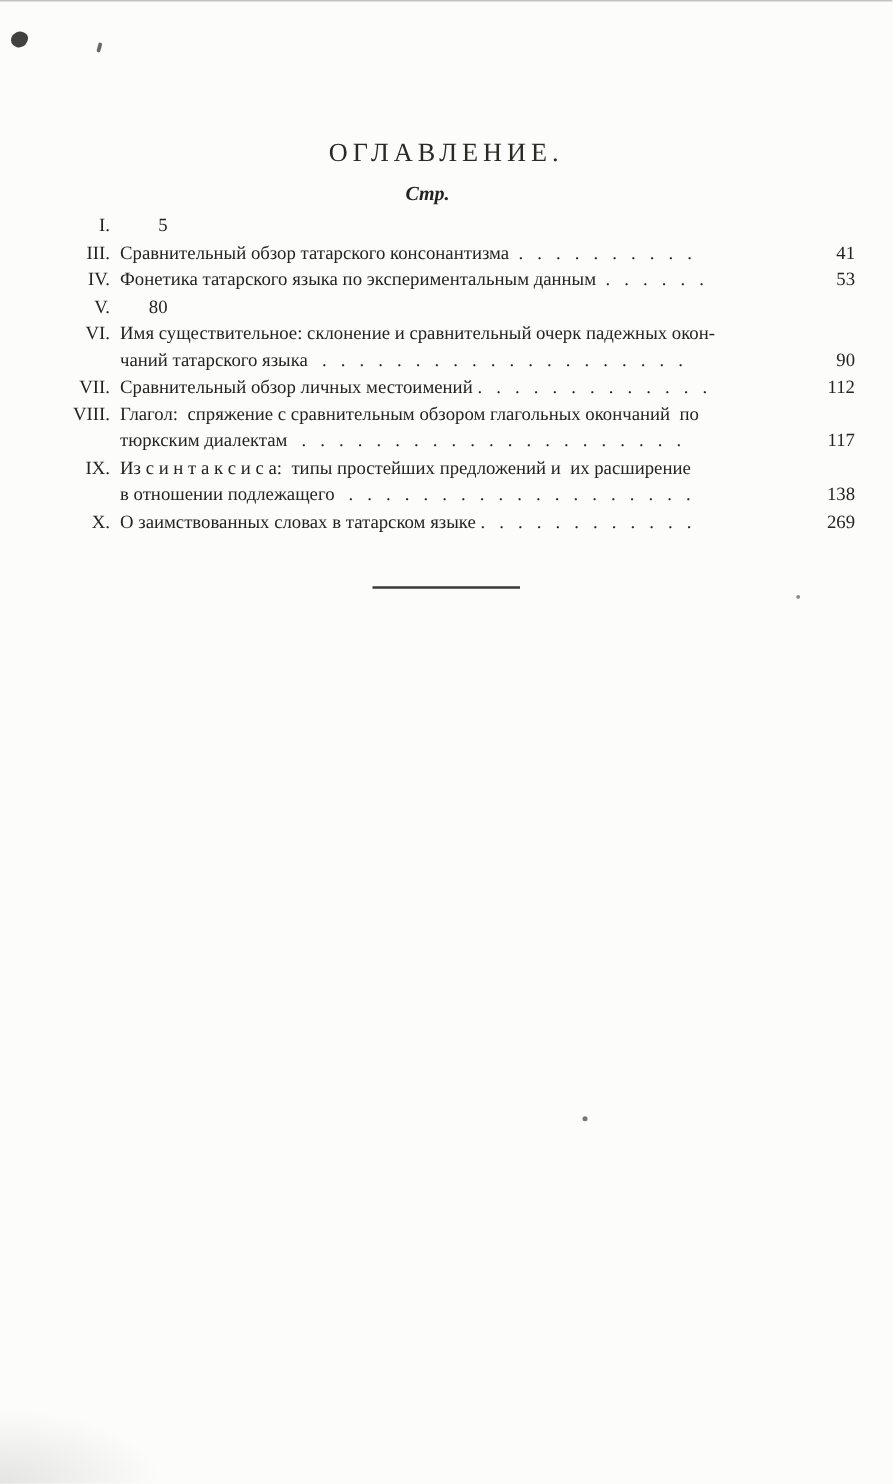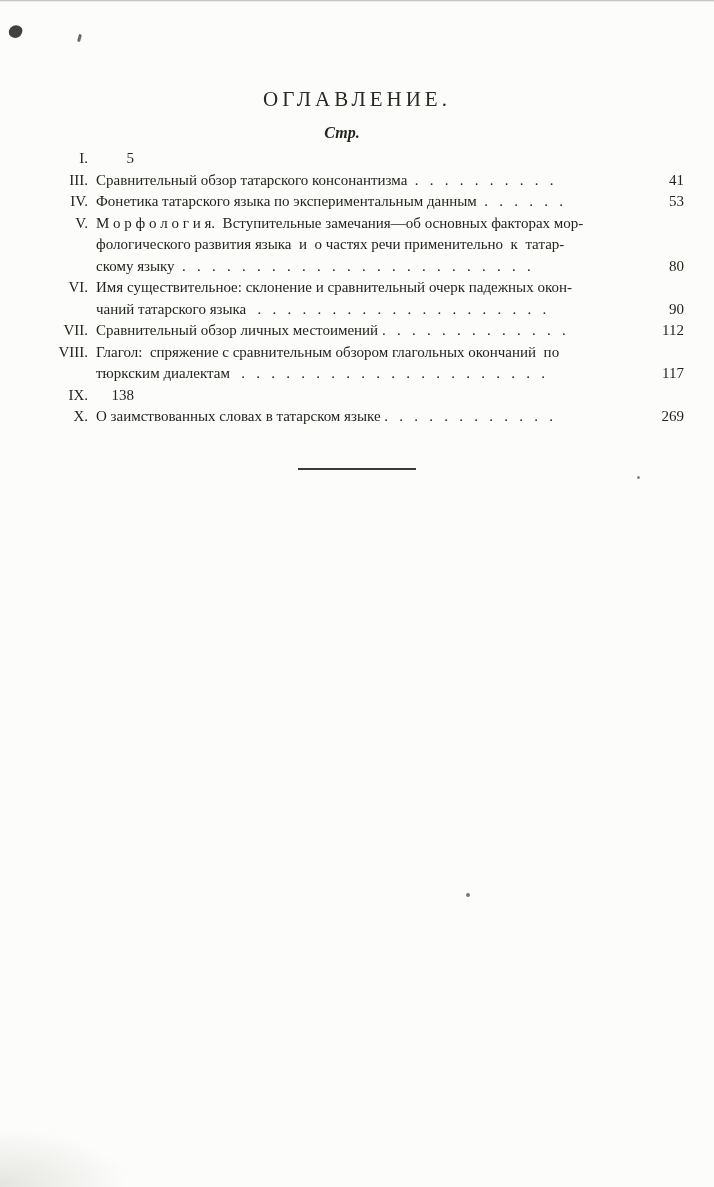--- a/index.html
+++ b/index.html
@@ -15,21 +15,21 @@
     margin: 0 auto;
   }
   .page::before {
     content: "";
     position: absolute;
     top: 0; left: 0; right: 0;
     height: 2px;
     background: linear-gradient(#b5b5b0, rgba(255,255,255,0));
   }
   .title {
-    margin-top: 87px;
+    margin-top: 110px;
     text-align: center;
     font-size: 21px;
     letter-spacing: 4px;
     font-weight: 500;
     color: #2a2a25;
   }
   .str-header {
     text-align: center;
     margin: 12px 30px 6px 0;
     font-style: italic;
@@ -125,23 +125,20 @@
     </div>
 
     <div class="entry">
       <span class="entry-num">IV.</span>
       <span class="entry-body">Фонетика татарского языка по экспериментальным данным  .   .   .   .   .   .</span>
       <span class="entry-page">53</span>
     </div>
 
     <div class="entry">
       <span class="entry-num">V.</span>
-      <span class="entry-body">М о р ф о л о г и я.  Вступительные замечания—об основных факторах мор-
-фологического развития языка  и  о частях речи применительно  к  татар-
-скому языку  .   .   .   .   .   .   .   .   .   .   .   .   .   .   .   .   .   .   .   .   .   .   .   .</span>
       <span class="entry-page">80</span>
     </div>
 
     <div class="entry">
       <span class="entry-num">VI.</span>
       <span class="entry-body">Имя существительное: склонение и сравнительный очерк падежных окон-
 чаний татарского языка   .   .   .   .   .   .   .   .   .   .   .   .   .   .   .   .   .   .   .   .</span>
       <span class="entry-page">90</span>
     </div>
 
@@ -153,20 +150,22 @@
 
     <div class="entry">
       <span class="entry-num">VIII.</span>
       <span class="entry-body">Глагол:  спряжение с сравнительным обзором глагольных окончаний  по
 тюркским диалектам   .   .   .   .   .   .   .   .   .   .   .   .   .   .   .   .   .   .   .   .   .</span>
       <span class="entry-page">117</span>
     </div>
 
     <div class="entry">
       <span class="entry-num">IX.</span>
+      <span class="entry-body">Из с и н т а к с и с а:  типы простейших предложений и  их расширение
+в отношении подлежащего   .   .   .   .   .   .   .   .   .   .   .   .   .   .   .   .   .   .   .</span>
       <span class="entry-page">138</span>
     </div>
 
     <div class="entry">
       <span class="entry-num">X.</span>
       <span class="entry-body">О заимствованных словах в татарском языке .   .   .   .   .   .   .   .   .   .   .   .</span>
       <span class="entry-page">269</span>
     </div>
 
   </div>

